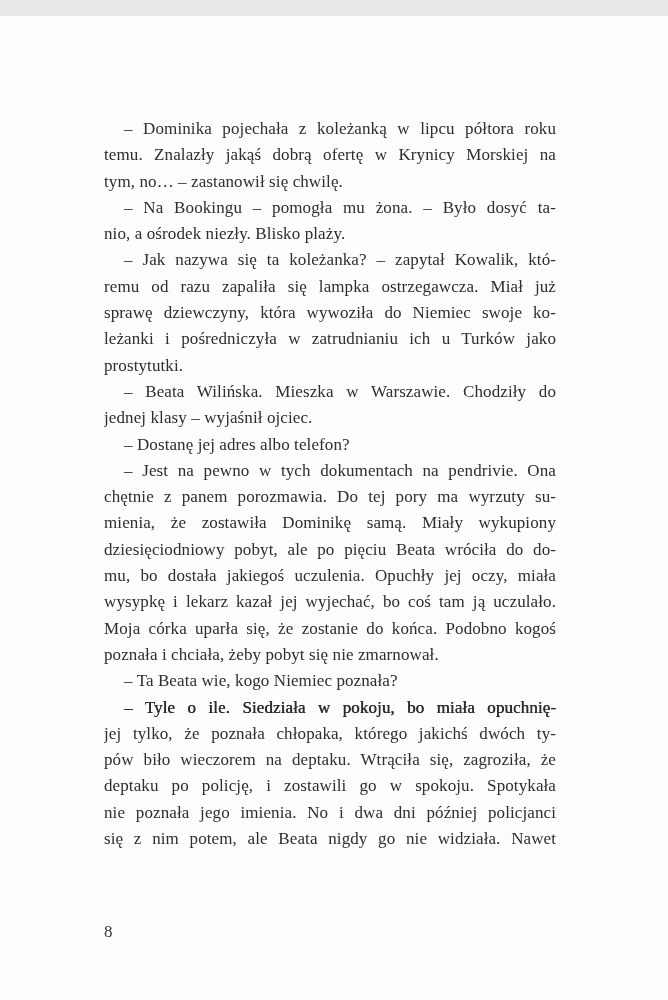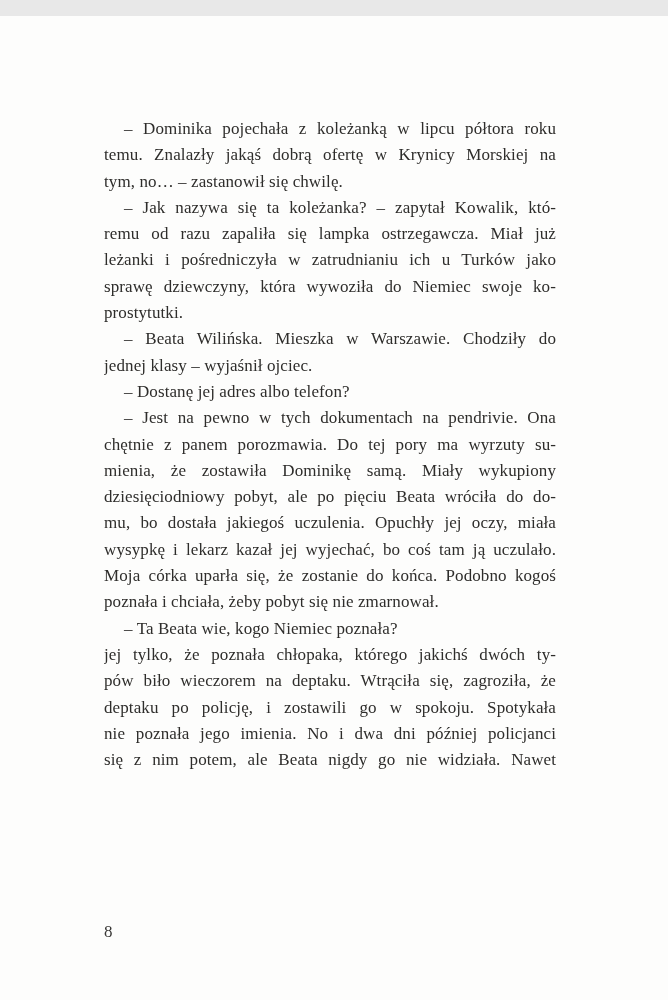--- a/index.html
+++ b/index.html
@@ -60,24 +60,28 @@
 <body>
 
 <div class="page">
   <div class="text-block">
       <div class="paragraph">
         <div class="line first">– Dominika pojechała z koleżanką w lipcu półtora roku</div>
         <div class="line">temu. Znalazły jakąś dobrą ofertę w Krynicy Morskiej na</div>
         <div class="line last">tym, no… – zastanowił się chwilę.</div>
       </div>
       <div class="paragraph">
+        <div class="line first">– Na Bookingu – pomogła mu żona. – Było dosyć ta-</div>
+        <div class="line last">nio, a ośrodek niezły. Blisko plaży.</div>
+      </div>
+      <div class="paragraph">
         <div class="line first">– Jak nazywa się ta koleżanka? – zapytał Kowalik, któ-</div>
         <div class="line">remu od razu zapaliła się lampka ostrzegawcza. Miał już</div>
+        <div class="line">sprawę dziewczyny, która wywoziła do Niemiec swoje ko-</div>
         <div class="line">leżanki i pośredniczyła w zatrudnianiu ich u Turków jako</div>
-        <div class="line">sprawę dziewczyny, która wywoziła do Niemiec swoje ko-</div>
         <div class="line last">prostytutki.</div>
       </div>
       <div class="paragraph">
         <div class="line first">– Beata Wilińska. Mieszka w Warszawie. Chodziły do</div>
         <div class="line last">jednej klasy – wyjaśnił ojciec.</div>
       </div>
       <div class="paragraph">
         <div class="line first last">– Dostanę jej adres albo telefon?</div>
       </div>
       <div class="paragraph">
@@ -87,20 +91,21 @@
         <div class="line">dziesięciodniowy pobyt, ale po pięciu Beata wróciła do do-</div>
         <div class="line">mu, bo dostała jakiegoś uczulenia. Opuchły jej oczy, miała</div>
         <div class="line">wysypkę i lekarz kazał jej wyjechać, bo coś tam ją uczulało.</div>
         <div class="line">Moja córka uparła się, że zostanie do końca. Podobno kogoś</div>
         <div class="line last">poznała i chciała, żeby pobyt się nie zmarnował.</div>
       </div>
       <div class="paragraph">
         <div class="line first last">– Ta Beata wie, kogo Niemiec poznała?</div>
       </div>
       <div class="paragraph">
+        <div class="line first bold">– Tyle o ile. Siedziała w pokoju, bo miała opuchnię-</div>
         <div class="line">jej tylko, że poznała chłopaka, którego jakichś dwóch ty-</div>
         <div class="line">pów biło wieczorem na deptaku. Wtrąciła się, zagroziła, że</div>
         <div class="line">deptaku po policję, i zostawili go w spokoju. Spotykała</div>
         <div class="line">nie poznała jego imienia. No i dwa dni później policjanci</div>
         <div class="line">się z nim potem, ale Beata nigdy go nie widziała. Nawet</div>
       </div>
     </div>
   <div class="page-footer">8</div>
 </div>
 

